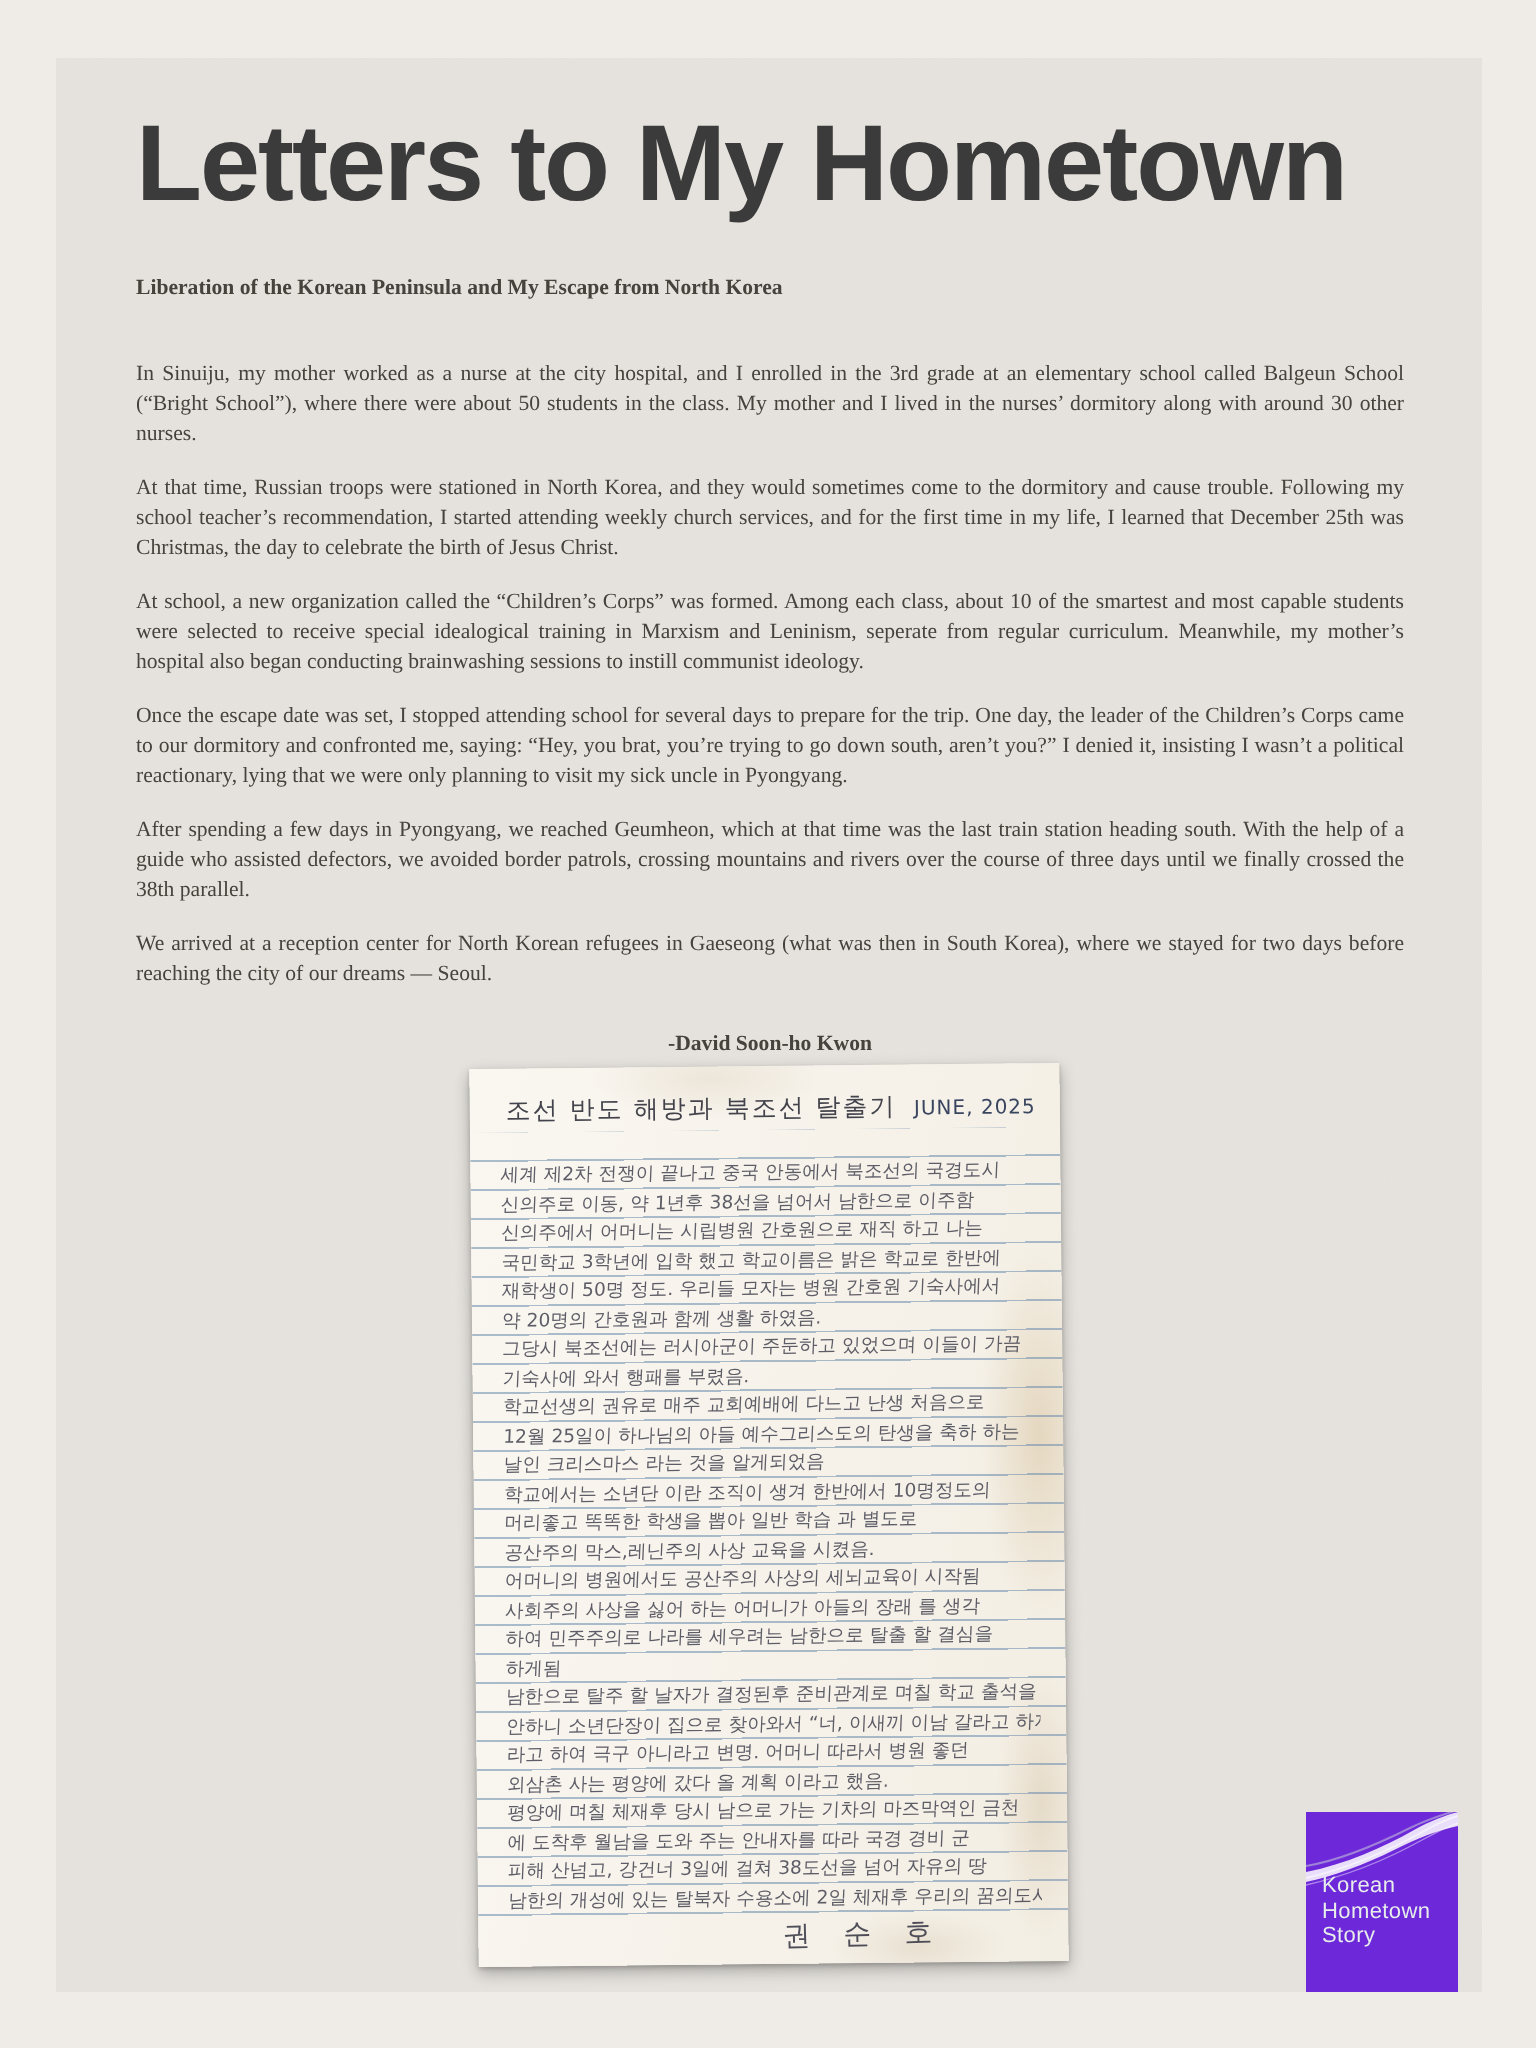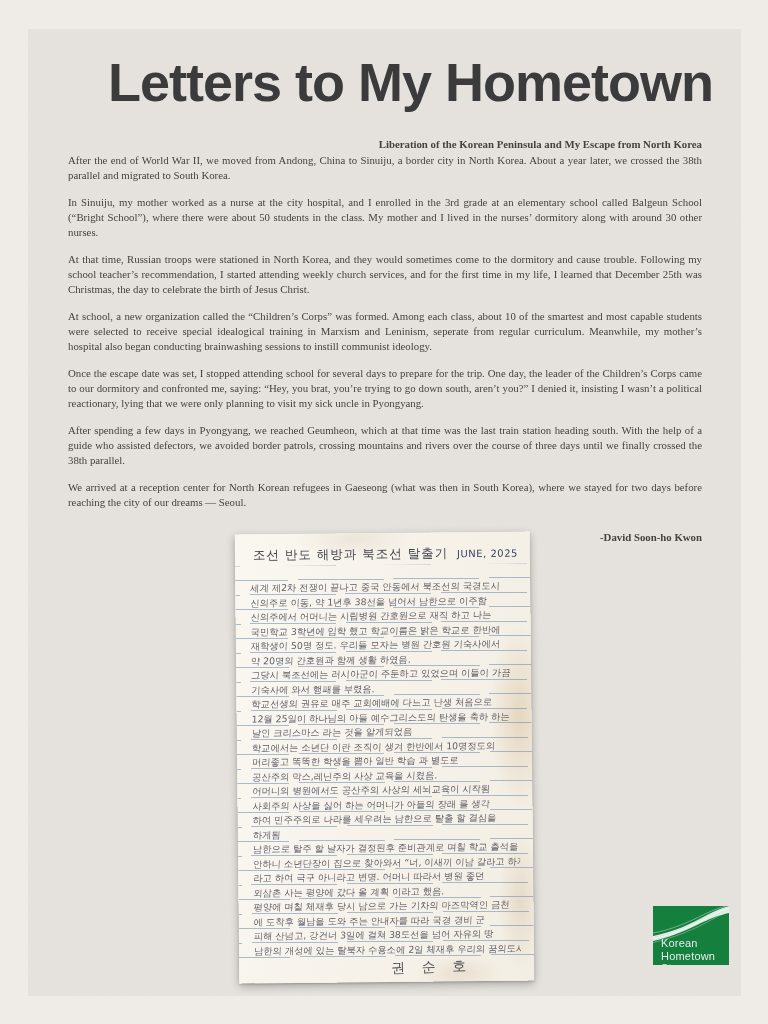--- a/index.html
+++ b/index.html
@@ -23,41 +23,40 @@
   }
   .page-title {
     position: absolute;
     left: 40px; top: 24px;
     font-family: "Liberation Sans", sans-serif;
     font-weight: 700;
     font-size: 54px;
     line-height: 58px;
     letter-spacing: -1px;
     color: #3b3b3b;
-    margin-left: 40px;
   }
   .article {
     position: absolute;
     left: 40px; top: 108px;
     width: 634px;
     color: #46423c;
     font-size: 10.8px;
     line-height: 15px;
     text-align: justify;
   }
   .article .heading {
     font-weight: 700;
-    margin-bottom: 1px;
-    text-align: right;
+    margin-bottom: 28px;
+    text-align: left;
   }
   .article p.para { margin-bottom: 12px; }
   .article .author {
     font-weight: 700;
     margin-top: 20px;
-    text-align: right;
+    text-align: center;
   }
   
   .letter {
     position: absolute;
     left: 209px; top: 504px;
     width: 295px; height: 449px;
     background: linear-gradient(100deg, #faf7f1 0%, #f6f2ea 55%, #f3eee3 100%);
     box-shadow: 0 3px 8px rgba(0,0,0,0.28), 0 1px 2px rgba(0,0,0,0.18);
     transform: rotate(-0.6deg);
     overflow: hidden;
@@ -120,22 +119,22 @@
     font-family: "DejaVu Sans", sans-serif;
     font-size: 14px;
     letter-spacing: 6px;
     color: rgba(60,60,72,0.9);
     transform: rotate(-1deg);
   }
   
   .logo {
     position: absolute;
     left: 625px; top: 877px;
-    width: 76px; height: 59px;
-    background: #15803d;
+    width: 76px; height: 90px;
+    background: #6d28d9;
     overflow: hidden;
   }
   .logo svg { position: absolute; left: 0; top: 0; }
   .logo-text {
     position: absolute;
     left: 8px; top: 31px;
     font-family: "Liberation Sans", sans-serif;
     font-size: 11px;
     line-height: 12.5px;
     color: #e7edeb;
@@ -151,21 +150,20 @@
       <feTurbulence type="fractalNoise" baseFrequency="0.9" numOctaves="2" stitchTiles="stitch"></feTurbulence>
       <feColorMatrix type="matrix" values="0 0 0 0 0.55  0 0 0 0 0.54  0 0 0 0 0.52  0 0 0 0.07 0"></feColorMatrix>
     </filter>
     <rect width="713" height="967" filter="url(#grain)"></rect>
   </svg>
 
   <h1 class="page-title">Letters to My Hometown</h1>
 
   <div class="article">
     <p class="heading">Liberation of the Korean Peninsula and My Escape from North Korea</p>
-    <p class="para">After the end of World War II, we moved from Andong, China to Sinuiju, a border city in North Korea. About a year later, we crossed the 38th parallel and migrated to South Korea.</p>
     <p class="para">In Sinuiju, my mother worked as a nurse at the city hospital, and I enrolled in the 3rd grade at an elementary school called Balgeun School (“Bright School”), where there were about 50 students in the class. My mother and I lived in the nurses’ dormitory along with around 30 other nurses.</p>
     <p class="para">At that time, Russian troops were stationed in North Korea, and they would sometimes come to the dormitory and cause trouble. Following my school teacher’s recommendation, I started attending weekly church services, and for the first time in my life, I learned that December 25th was Christmas, the day to celebrate the birth of Jesus Christ.</p>
     <p class="para">At school, a new organization called the “Children’s Corps” was formed. Among each class, about 10 of the smartest and most capable students were selected to receive special idealogical training in Marxism and Leninism, seperate from regular curriculum. Meanwhile, my mother’s hospital also began conducting brainwashing sessions to instill communist ideology.</p>
     <p class="para">Once the escape date was set, I stopped attending school for several days to prepare for the trip. One day, the leader of the Children’s Corps came to our dormitory and confronted me, saying: “Hey, you brat, you’re trying to go down south, aren’t you?” I denied it, insisting I wasn’t a political reactionary, lying that we were only planning to visit my sick uncle in Pyongyang.</p>
     <p class="para">After spending a few days in Pyongyang, we reached Geumheon, which at that time was the last train station heading south. With the help of a guide who assisted defectors, we avoided border patrols, crossing mountains and rivers over the course of three days until we finally crossed the 38th parallel.</p>
     <p class="para">We arrived at a reception center for North Korean refugees in Gaeseong (what was then in South Korea), where we stayed for two days before reaching the city of our dreams — Seoul.</p>
     <p class="author">-David Soon-ho Kwon</p>
   </div>
 
   <div class="letter">

